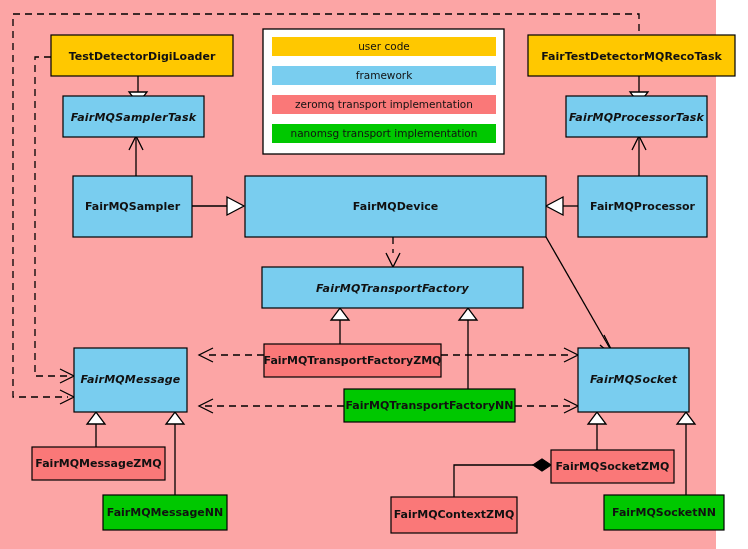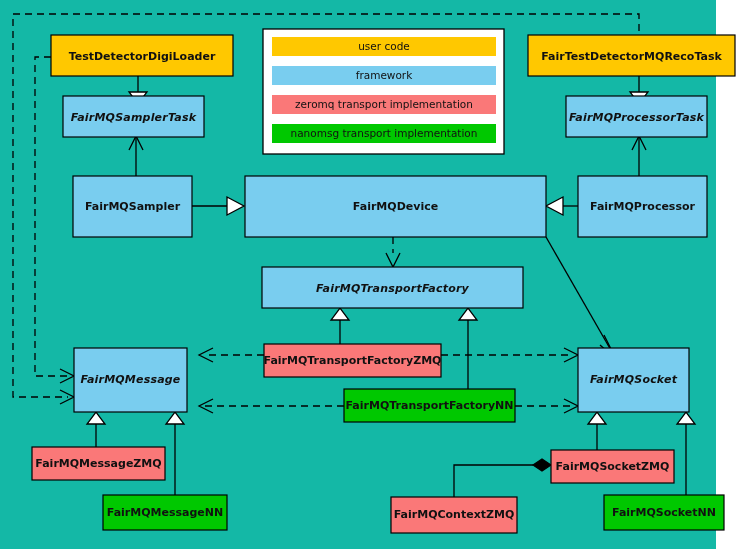--- a/index.html
+++ b/index.html
@@ -10,21 +10,21 @@
   body {
     width: 748px;
     height: 549px;
     font-family: "DejaVu Sans", sans-serif;
     overflow: hidden;
   }
   #diagram-root {
     position: relative;
     width: 716px;
     height: 549px;
-    background: #14b8a6;
+    background: #fca5a5;
   }
   svg#uml {
     display: block;
     width: 748px;
     height: 549px;
   }
   .box-rect {
     stroke: #000000;
     stroke-width: 1.2;
   }

